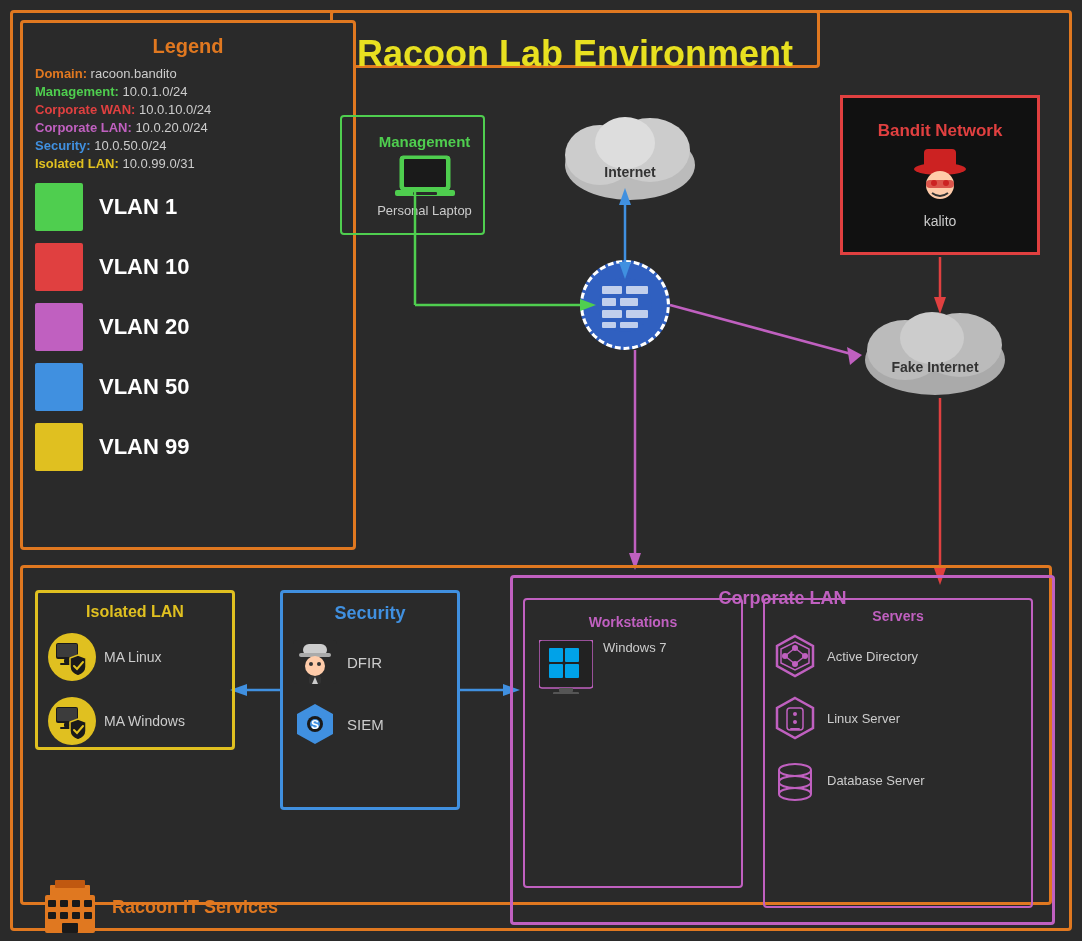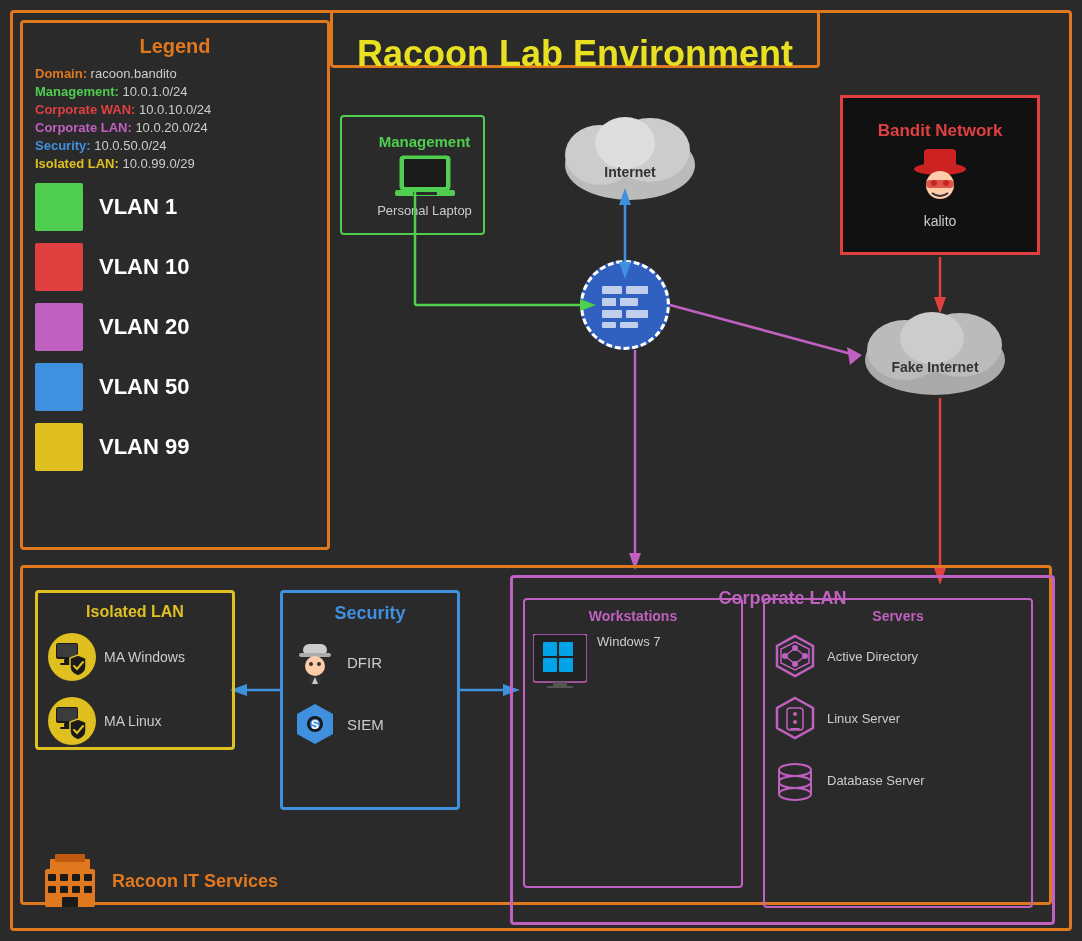--- a/index.html
+++ b/index.html
@@ -43,21 +43,21 @@
       border-radius: 4px;
       display: flex;
       align-items: center;
       justify-content: center;
     }
 
     
     .legend-box {
       position: absolute;
       top: 20px; left: 20px;
-      width: 310px;
+      width: 336px;
       height: 530px;
       border: 3px solid #e07820;
       border-radius: 4px;
       padding: 12px;
       background: #2a2a2a;
     }
     .legend-title {
       color: #e07820;
       font-size: 20px;
       font-weight: bold;
@@ -241,21 +241,21 @@
       margin-bottom: 10px;
     }
 
     .workstations-box {
       position: absolute;
       top: 20px; left: 10px;
       width: 220px;
       height: 290px;
       border: 2px solid #c060c0;
       border-radius: 4px;
-      padding: 8px;
+      padding: 14px;
     }
     .workstations-title {
       color: #c060c0;
       font-size: 14px;
       font-weight: bold;
       text-align: center;
       margin-bottom: 10px;
     }
 
     .servers-box {
@@ -339,21 +339,21 @@
   <div class="legend-wan">
     <strong>Corporate WAN:</strong><span> 10.0.10.0/24</span>
   </div>
   <div class="legend-lan">
     <strong>Corporate LAN:</strong><span> 10.0.20.0/24</span>
   </div>
   <div class="legend-sec">
     <strong>Security:</strong><span> 10.0.50.0/24</span>
   </div>
   <div class="legend-iso" style="margin-bottom:12px;">
-    <strong>Isolated LAN:</strong><span> 10.0.99.0/29</span>
+    <strong>Isolated LAN:</strong><span> 10.0.99.0/31</span>
   </div>
 
   <div id="vlan-rows">
       <div class="vlan-row">
       <svg width="48" height="48" viewBox="0 0 48 48" class="vlan-box">
         <rect width="48" height="48" fill="#4fce4f" rx="2"></rect>
       </svg>
       <span class="vlan-label">VLAN 1</span>
     </div>
       <div class="vlan-row">
@@ -474,47 +474,47 @@
   <polygon points="247,684 230,690 247,696" fill="#4090e0"></polygon>
 
   <line x1="460" y1="690" x2="510" y2="690" stroke="#4090e0" stroke-width="2.5"></line>
   <polygon points="503,684 520,690 503,696" fill="#4090e0"></polygon>
 </svg>
 
 <div class="bottom-section"></div>
 
 <div class="isolated-box">
   <div class="isolated-title">Isolated LAN</div>
+
+  <div class="machine-row">
+    <svg width="48" height="48" viewBox="0 0 48 48">
+      <circle cx="24" cy="24" r="24" fill="#e0c020"></circle>
+
+      <rect x="8" y="10" width="22" height="16" rx="2" fill="#1a1a1a"></rect>
+      <rect x="9" y="11" width="20" height="13" rx="1" fill="#ffffff" opacity="0.15"></rect>
+      <rect x="16" y="26" width="6" height="4" rx="1" fill="#1a1a1a"></rect>
+      <rect x="12" y="30" width="14" height="2" rx="1" fill="#1a1a1a"></rect>
+
+      <path d="M30 22 L38 25 L38 34 Q38 40 30 43 Q22 40 22 34 L22 25 Z" fill="#1a1a1a" stroke="#e0c020" stroke-width="1.5"></path>
+      <path d="M26 33 L29 36 L35 29" stroke="#e0c020" stroke-width="2" fill="none" stroke-linecap="round"></path>
+    </svg>
+    <span class="machine-label">MA Linux</span>
+  </div>
 
   <div class="machine-row">
     <svg width="48" height="48" viewBox="0 0 48 48">
       <circle cx="24" cy="24" r="24" fill="#e0c020"></circle>
       <rect x="8" y="10" width="22" height="16" rx="2" fill="#1a1a1a"></rect>
       <rect x="9" y="11" width="20" height="13" rx="1" fill="#ffffff" opacity="0.15"></rect>
       <rect x="16" y="26" width="6" height="4" rx="1" fill="#1a1a1a"></rect>
       <rect x="12" y="30" width="14" height="2" rx="1" fill="#1a1a1a"></rect>
       <path d="M30 22 L38 25 L38 34 Q38 40 30 43 Q22 40 22 34 L22 25 Z" fill="#1a1a1a" stroke="#e0c020" stroke-width="1.5"></path>
       <path d="M26 33 L29 36 L35 29" stroke="#e0c020" stroke-width="2" fill="none" stroke-linecap="round"></path>
     </svg>
     <span class="machine-label">MA Windows</span>
-  </div>
-
-  <div class="machine-row">
-    <svg width="48" height="48" viewBox="0 0 48 48">
-      <circle cx="24" cy="24" r="24" fill="#e0c020"></circle>
-
-      <rect x="8" y="10" width="22" height="16" rx="2" fill="#1a1a1a"></rect>
-      <rect x="9" y="11" width="20" height="13" rx="1" fill="#ffffff" opacity="0.15"></rect>
-      <rect x="16" y="26" width="6" height="4" rx="1" fill="#1a1a1a"></rect>
-      <rect x="12" y="30" width="14" height="2" rx="1" fill="#1a1a1a"></rect>
-
-      <path d="M30 22 L38 25 L38 34 Q38 40 30 43 Q22 40 22 34 L22 25 Z" fill="#1a1a1a" stroke="#e0c020" stroke-width="1.5"></path>
-      <path d="M26 33 L29 36 L35 29" stroke="#e0c020" stroke-width="2" fill="none" stroke-linecap="round"></path>
-    </svg>
-    <span class="machine-label">MA Linux</span>
   </div>
 </div>
 
 <div class="security-box">
   <div class="security-title">Security</div>
 
   <div class="sec-row">
     <svg width="44" height="44" viewBox="0 0 44 44">
 
       <rect width="44" height="44" rx="4" fill="#2a2a2a"></rect>
@@ -610,21 +610,21 @@
         <ellipse cx="22" cy="24" rx="16" ry="6" fill="none" stroke="#c060c0" stroke-width="2"></ellipse>
         <ellipse cx="22" cy="36" rx="16" ry="6" fill="none" stroke="#c060c0" stroke-width="2"></ellipse>
         <line x1="6" y1="12" x2="6" y2="36" stroke="#c060c0" stroke-width="2"></line>
         <line x1="38" y1="12" x2="38" y2="36" stroke="#c060c0" stroke-width="2"></line>
       </svg>
       <span class="server-label">Database Server</span>
     </div>
   </div>
 </div>
 
-<div class="it-services" style="position:absolute;bottom:32px;left:40px;">
+<div class="it-services" style="position:absolute;bottom:6px;left:40px;">
   <svg width="60" height="55" viewBox="0 0 60 55">
 
     <rect x="5" y="15" width="50" height="38" rx="2" fill="#e07820"></rect>
     <rect x="10" y="5" width="40" height="12" rx="1" fill="#e07820"></rect>
     <rect x="15" y="0" width="30" height="8" rx="1" fill="#c05810"></rect>
 
     <rect x="8" y="20" width="8" height="7" rx="1" fill="#1a1a1a"></rect>
     <rect x="20" y="20" width="8" height="7" rx="1" fill="#1a1a1a"></rect>
     <rect x="32" y="20" width="8" height="7" rx="1" fill="#1a1a1a"></rect>
     <rect x="44" y="20" width="8" height="7" rx="1" fill="#1a1a1a"></rect>

